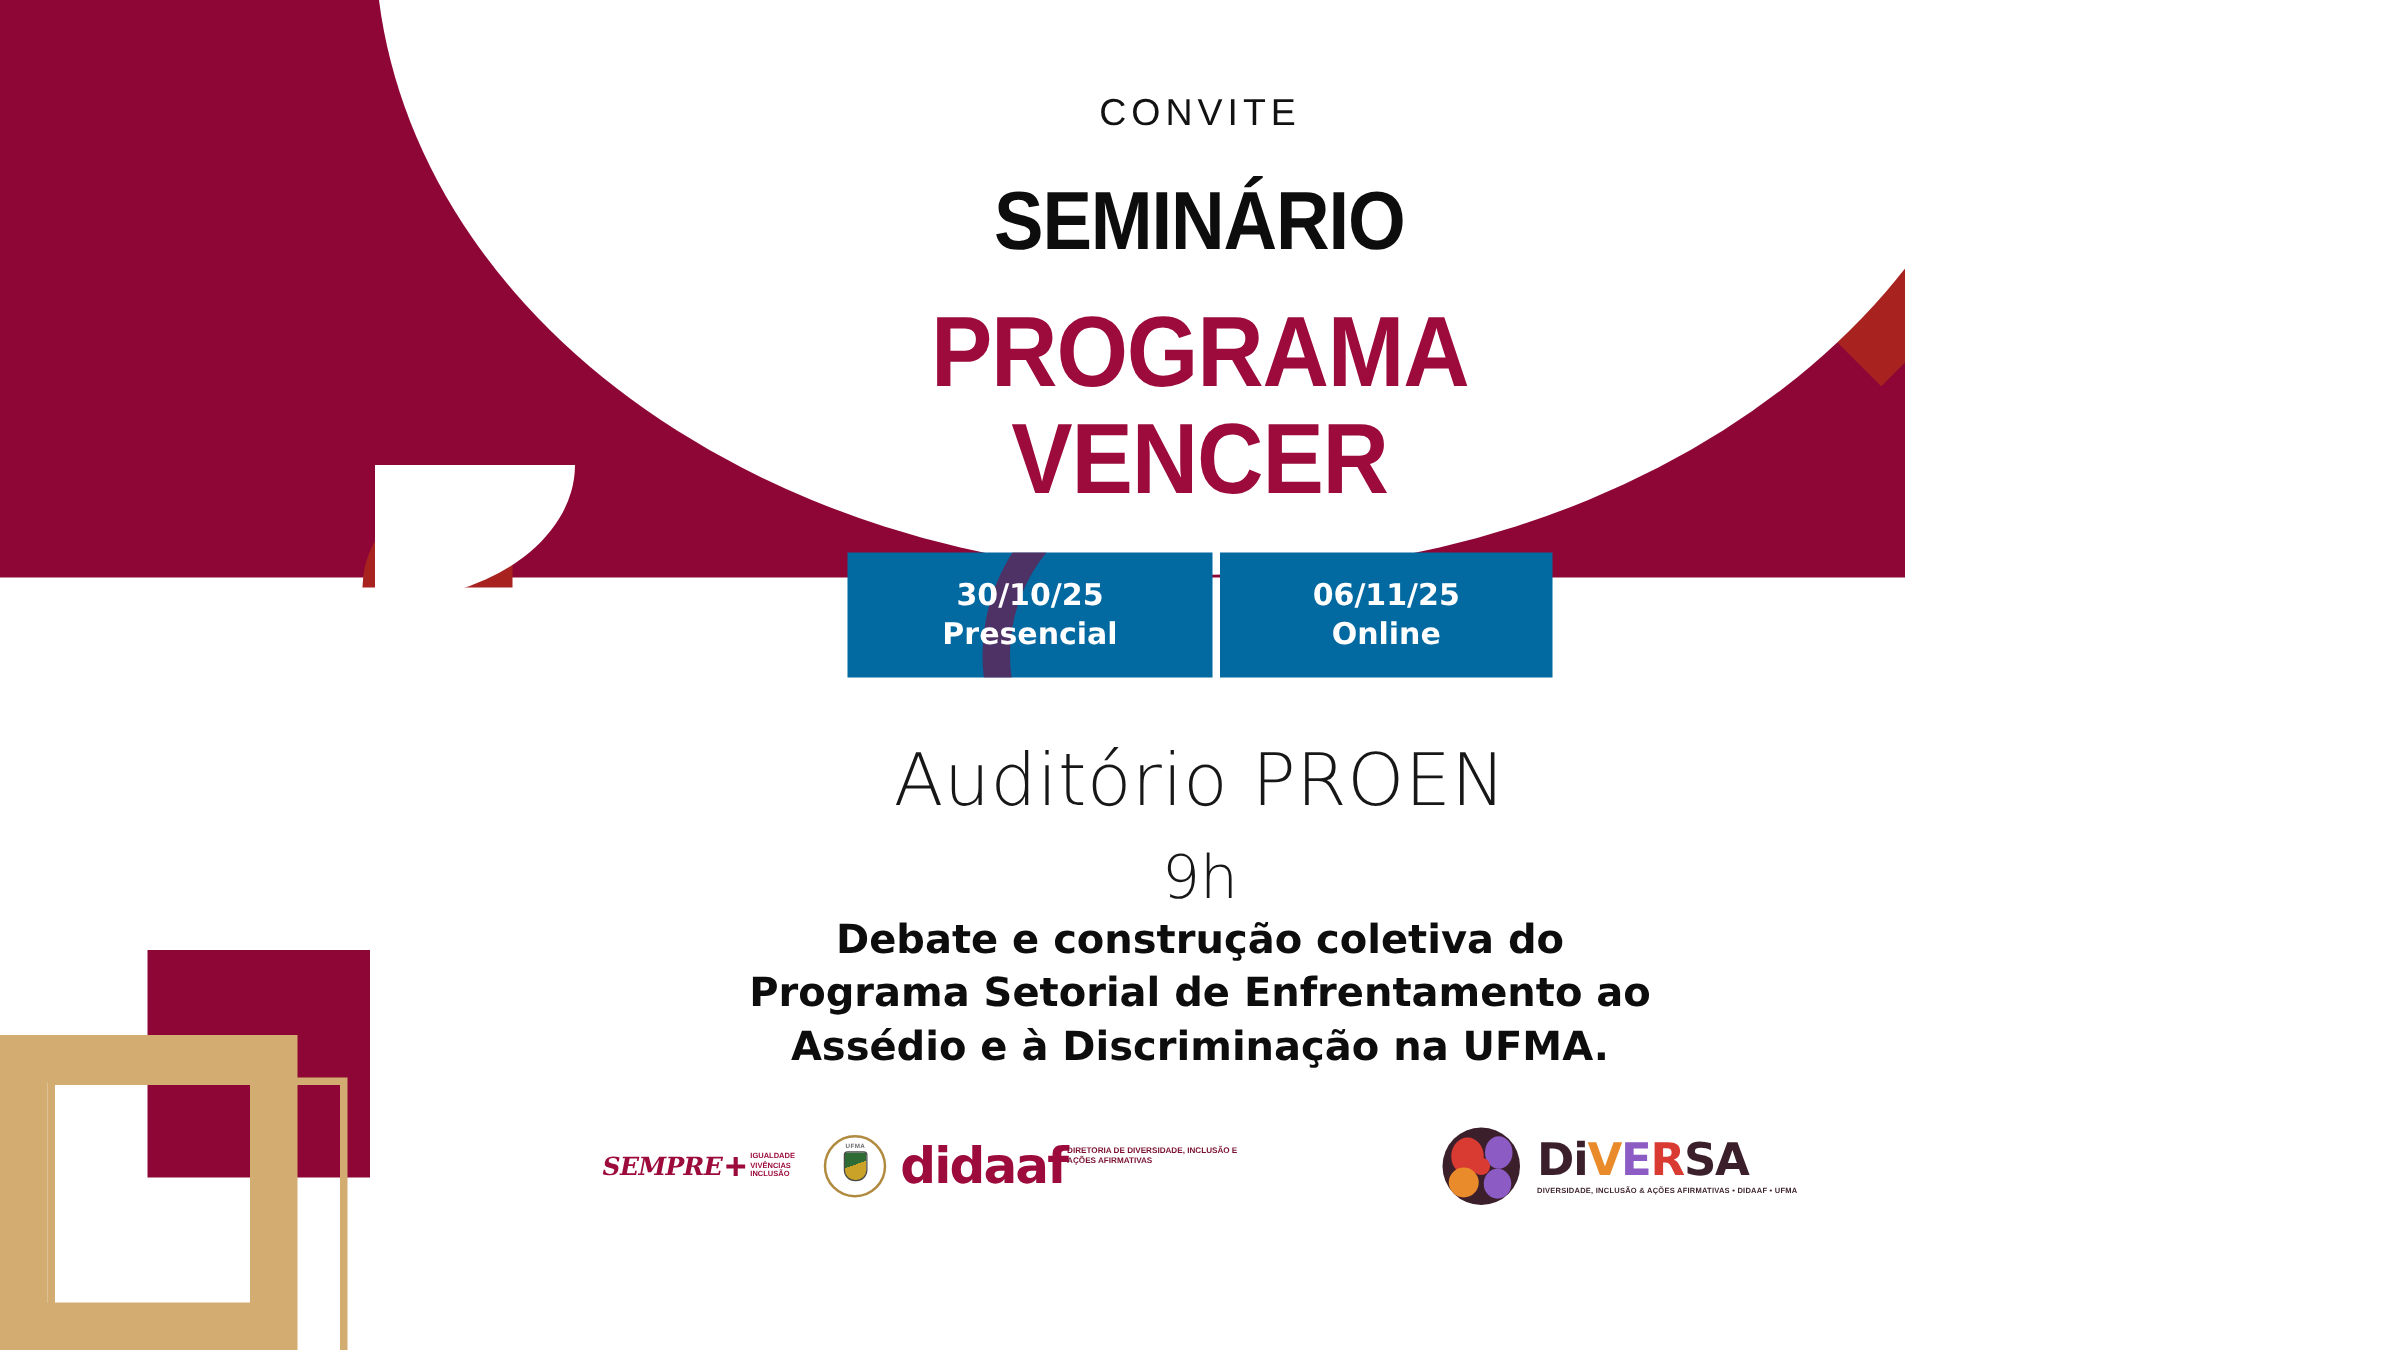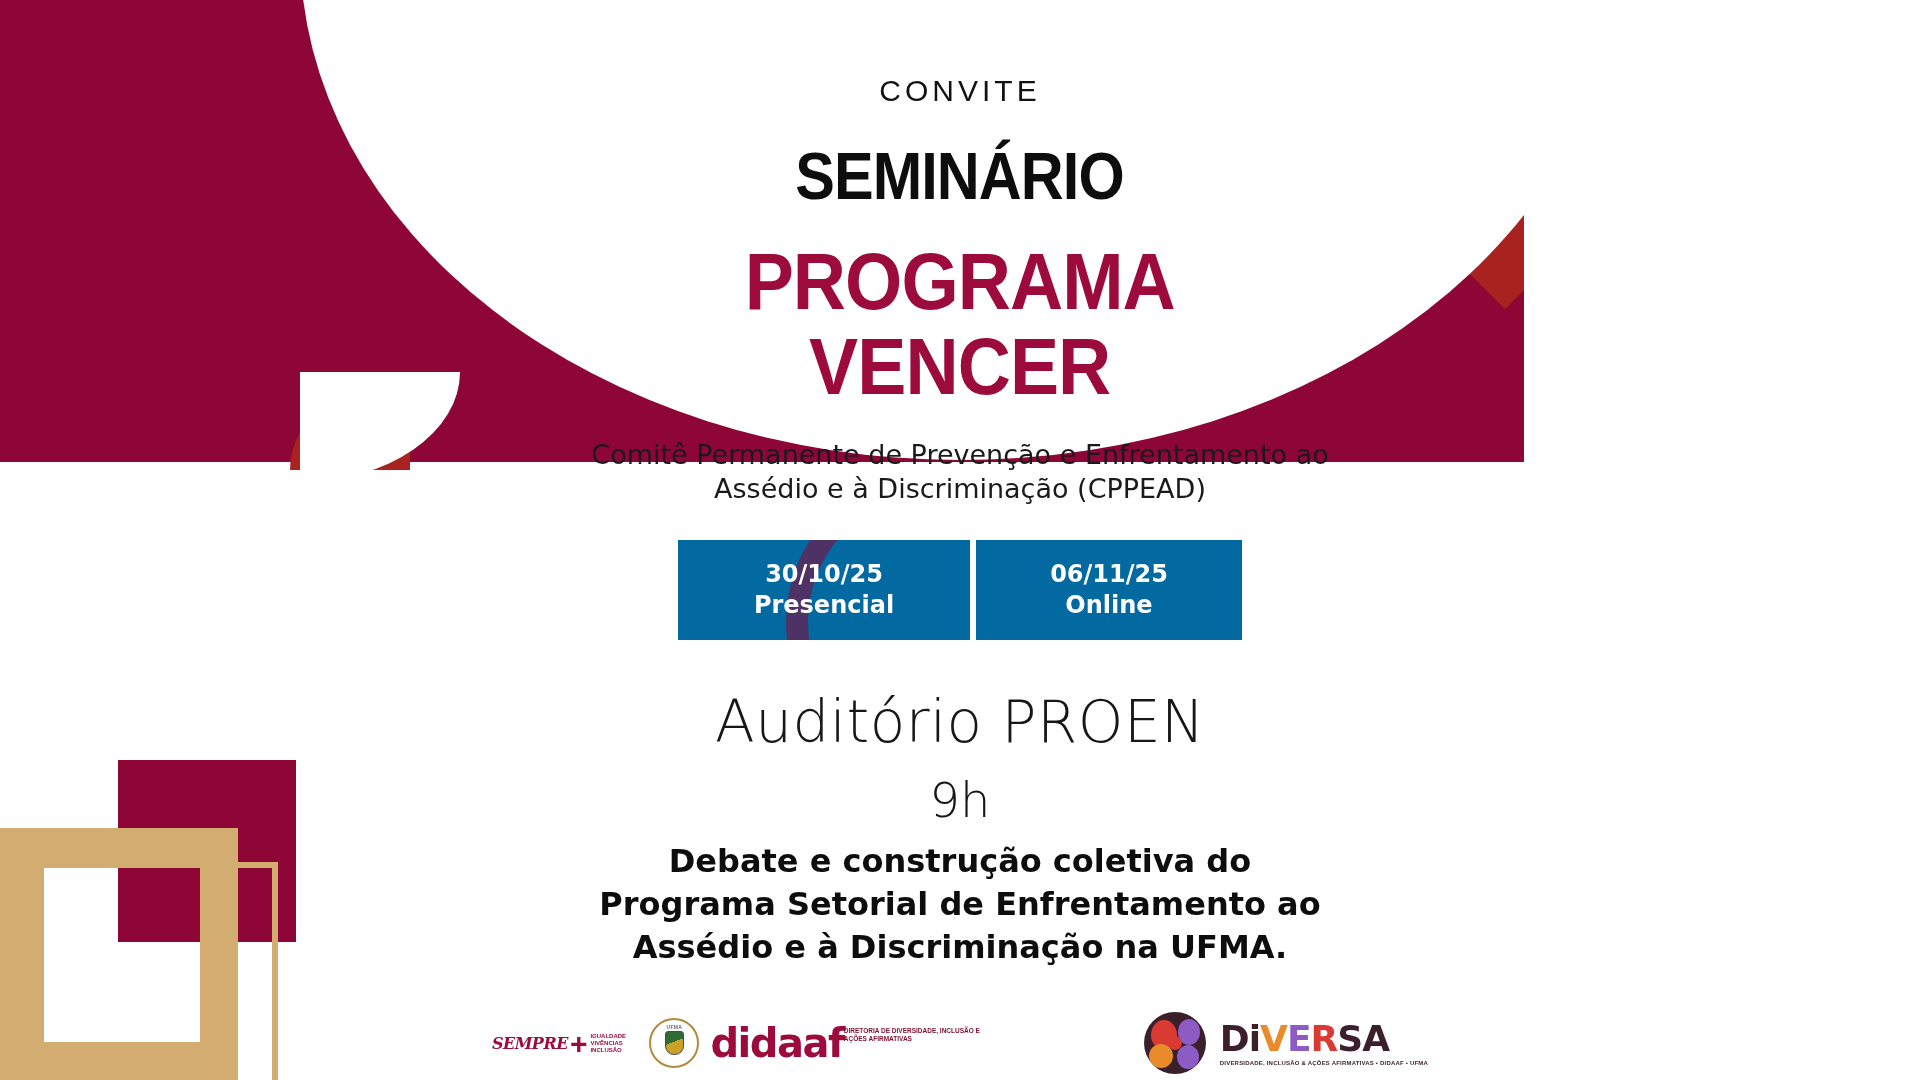--- a/index.html
+++ b/index.html
@@ -190,21 +190,20 @@
     font-family: "DejaVu Sans", sans-serif;
   }
   .time {
     margin-top: 16px;
     font-size: 48px;
     font-weight: 300;
     color: #171717;
     font-family: "DejaVu Sans", sans-serif;
   }
   .debate {
-    margin-top: 12px;
     font-size: 32px;
     font-weight: 700;
     line-height: 1.34;
     color: #0d0d0d;
     text-align: center;
     font-family: "DejaVu Sans", sans-serif;
   }
 
   
   .logos {
@@ -212,21 +211,21 @@
     display: flex;
     align-items: center;
     justify-content: center;
     gap: 150px;
   }
   .logo-group { display: flex; align-items: center; }
 
   .sempre {
     font-style: italic;
     font-weight: 700;
-    font-size: 16px;
+    font-size: 20px;
     color: #9C0B3C;
     letter-spacing: -0.5px;
     font-family: "DejaVu Serif", serif;
   }
   .sempre-plus {
     color: #9C0B3C;
     font-size: 30px;
     font-weight: 700;
     line-height: 0.7;
     margin: 0 3px 0 2px;
@@ -349,24 +348,20 @@
 
   <div class="content">
 
     <div class="kicker">CONVITE</div>
 
     <div class="seminario">SEMINÁRIO</div>
 
     <div class="prog-line prog-1">PROGRAMA</div>
     <div class="prog-line prog-2">VENCER</div>
 
-    <div class="committee">
-      <div>Comitê Permanente de Prevenção e Enfrentamento ao</div>
-      <div>Assédio e à Discriminação (CPPEAD)</div>
-    </div>
 
     <div class="badges">
       <div class="badge badge-1">
         <div class="swoosh"></div>
         <span>30/10/25</span>
         <span>Presencial</span>
       </div>
       <div class="badge badge-2">
         <span>06/11/25</span>
         <span>Online</span>

